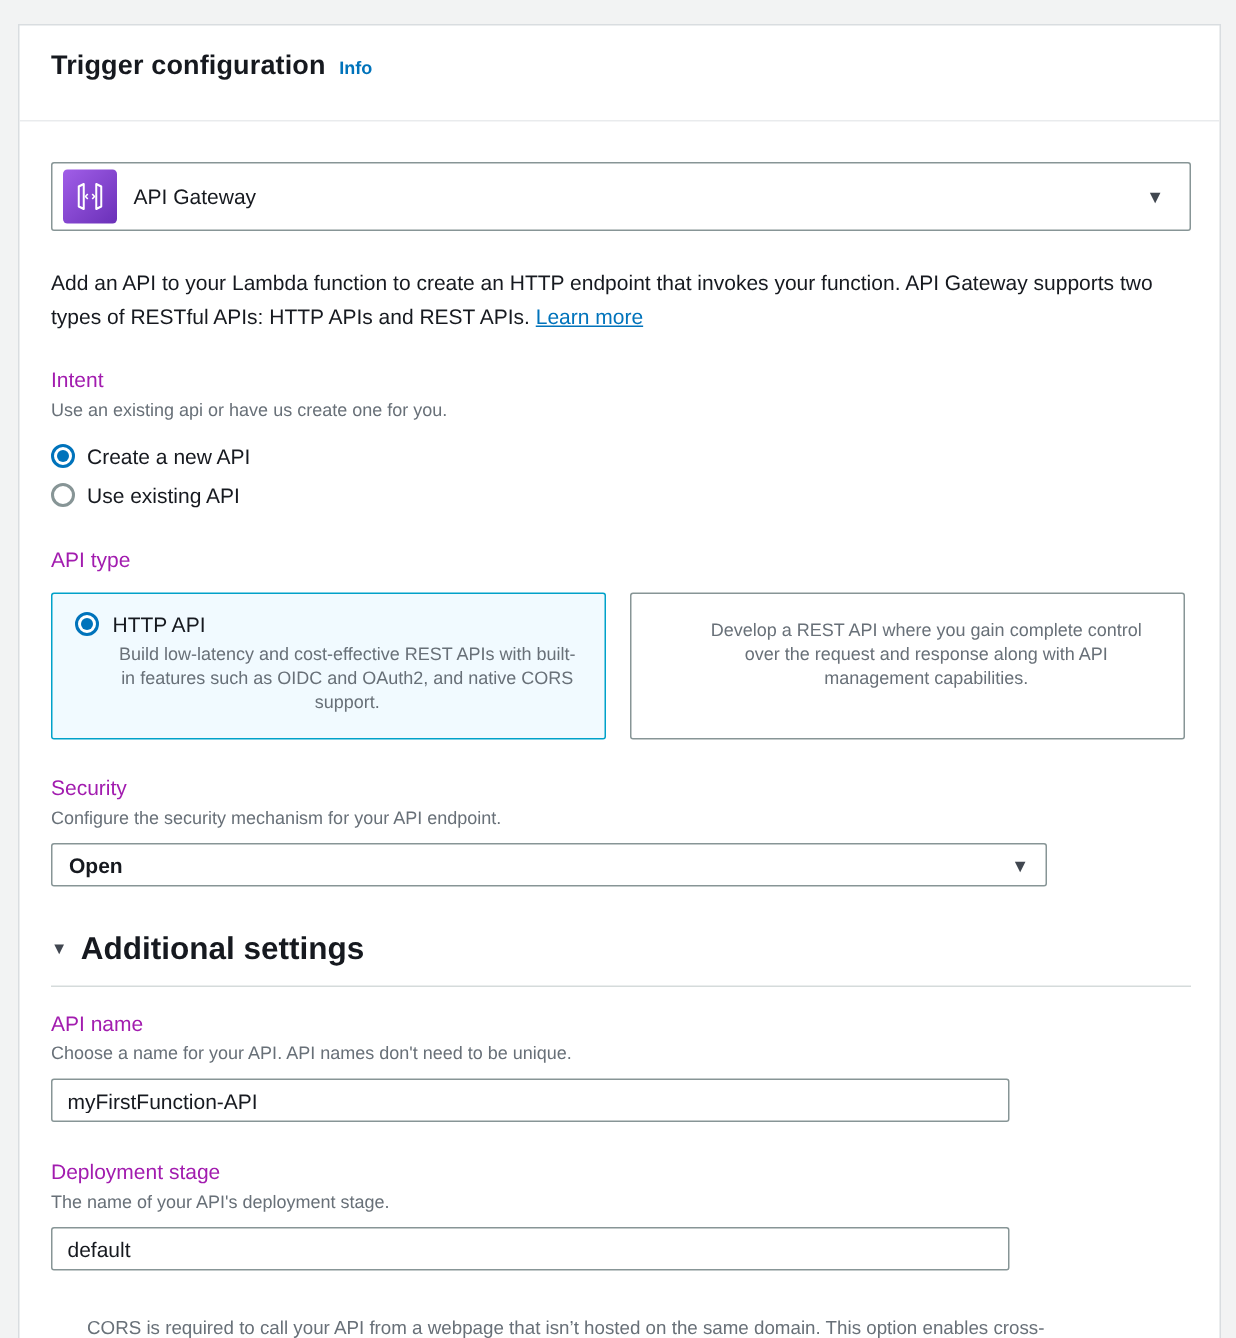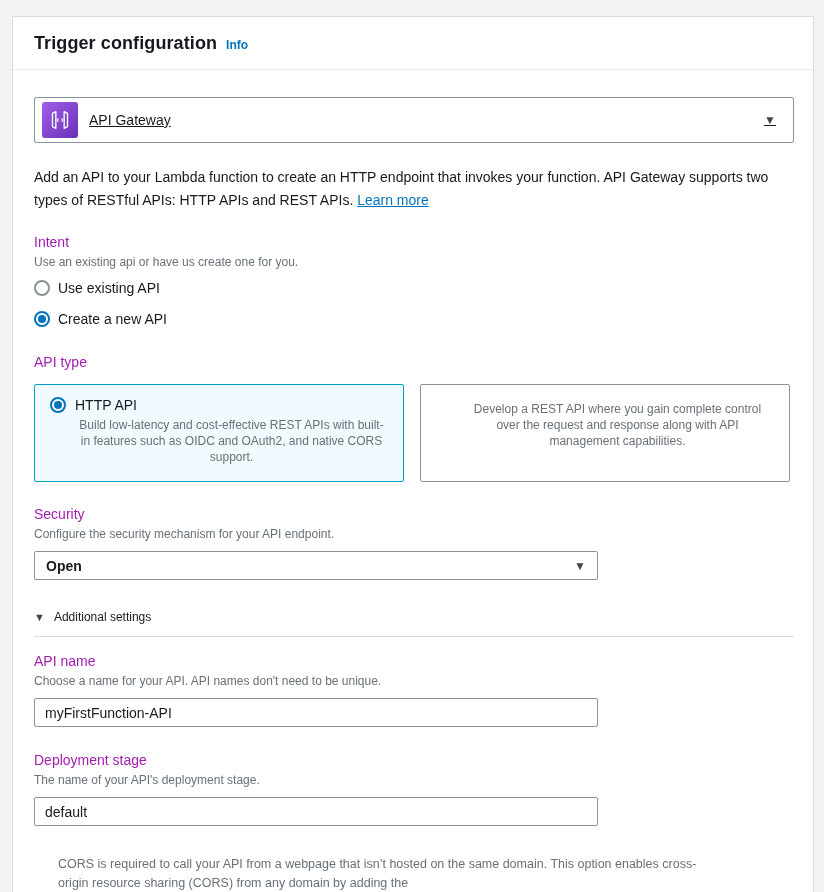--- a/index.html
+++ b/index.html
@@ -8,33 +8,33 @@
     background:#f2f3f3;
     font-family:"Liberation Sans", sans-serif;
     color:#16191f;
     position:relative;
   }
   .card {
     position:absolute; left:12px; top:16px; width:802px; height:876px;
     background:#fff; border:1px solid #d9dde0; border-bottom:none;
   }
   .card-header {
-    padding:16px 20px 15px 21px;
+    padding:16px 20px 26px 21px;
     border-bottom:1px solid #e9ebed;
     display:flex; align-items:baseline; gap:9px;
   }
   .card-title { font-size:18px; font-weight:700; letter-spacing:.1px; }
   .info-link { font-size:12px; font-weight:700; color:#0073bb; cursor:pointer; }
   .card-body { padding:27px 21px 20px 21px; }
 
   
   .selector {
     width:760px; height:46px; border:1px solid #879596; border-radius:2px;
     display:flex; align-items:center; padding:0 17px 0 7px; gap:11px;
-    background:#fff; cursor:pointer;text-decoration:underline;
+    background:#fff; cursor:pointer;
   }
   .service-icon {
     width:36px; height:36px; border-radius:3px; flex:none;
     background:linear-gradient(135deg,#a15ee8 0%,#6a30b8 100%);
     display:flex; align-items:center; justify-content:center;
   }
   .service-info { flex:1; }
   .service-name { font-size:14px; line-height:16px; }
   .service-tags { display:flex; gap:17px; font-size:12px; color:#687078; margin-top:3px; }
   .arrow-down { color:#414750; font-size:12px; line-height:1; }
@@ -57,35 +57,35 @@
   .api-type { margin-top:26px; }
   .cards { display:flex; gap:16px; margin-top:13px; }
   .type-card { width:370px; min-height:98px; border-radius:2px; padding:12px 15px; cursor:pointer; }
   .type-card.sel { background:#f1faff; border:1px solid #00a1c9; }
   .type-card.unsel { background:#fff; border:1px solid #879596; }
   .type-title-row { display:flex; align-items:center; gap:9px; font-size:14px; }
   .type-desc { margin:4px 0 0 25px; font-size:12px; color:#687078; line-height:16px;text-align:center; }
 
   .security { margin-top:23px; }
   .select {
-    width:564px; height:29px; border:1px solid #879596; border-radius:2px;
+    width:664px; height:29px; border:1px solid #879596; border-radius:2px;
     display:flex; align-items:center; justify-content:space-between;
     padding:0 11px; margin-top:9px; background:#fff; cursor:pointer;
   }
   .select-value { font-size:14px; font-weight:700; }
 
   .addl { margin-top:30px; display:flex; align-items:center; gap:9px; cursor:pointer; }
   .addl-caret { font-size:11px; color:#414750; }
-  .addl-label { font-size:12px; font-weight:400; }
+  .addl-label { font-size:21px; font-weight:700; }
   .section-divider { border:none; border-top:1px solid #d5dbdb; margin:12px 0 0 0; width:760px; }
 
   .form-field { margin-top:15px; }
   .form-field.stage { margin-top:24px; }
   .text-input {
-    display:block; width:564px; height:29px; border:1px solid #879596; border-radius:2px;
+    display:block; width:639px; height:29px; border:1px solid #879596; border-radius:2px;
     font-size:14px; font-family:inherit; color:#16191f; padding:0 10px; margin-top:9px;
     background:#fff; outline:none;
   }
 
   .cors { margin-top:29px; }
   .checkbox-row { display:flex; align-items:center; gap:9px; cursor:pointer; }
   .checkbox { width:15px; height:15px; border:2px solid #879596; border-radius:2px; background:#fff; flex:none; }
   .checkbox-label { font-size:14px; }
   .cors-desc { margin:5px 0 0 24px; width:662px; font-size:12.5px; color:#687078; line-height:19px; }
 </style>
@@ -117,27 +117,27 @@
     </div>
 
     <div class="intro">
       <span>Add an API to your Lambda function to create an HTTP endpoint that invokes your function. API Gateway supports two types of RESTful APIs: HTTP APIs and REST APIs.</span>
       <span class="learn-more">Learn more</span>
     </div>
 
     <div class="intent">
       <div class="field-label">Intent</div>
       <div class="field-desc">Use an existing api or have us create one for you.</div>
+      <div class="radio-row first">
+        <span class="radio sel"></span>
+        <span class="radio-label">Create a new API</span>
+      </div>
       <div class="radio-row">
         <span class="radio unsel"></span>
         <span class="radio-label">Use existing API</span>
-      </div>
-      <div class="radio-row first">
-        <span class="radio sel"></span>
-        <span class="radio-label">Create a new API</span>
       </div>
     </div>
 
     <div class="api-type">
       <div class="field-label">API type</div>
       <div class="cards">
         <div class="type-card sel">
           <div class="type-title-row">
             <span class="radio sel"></span>
             <span>HTTP API</span>

